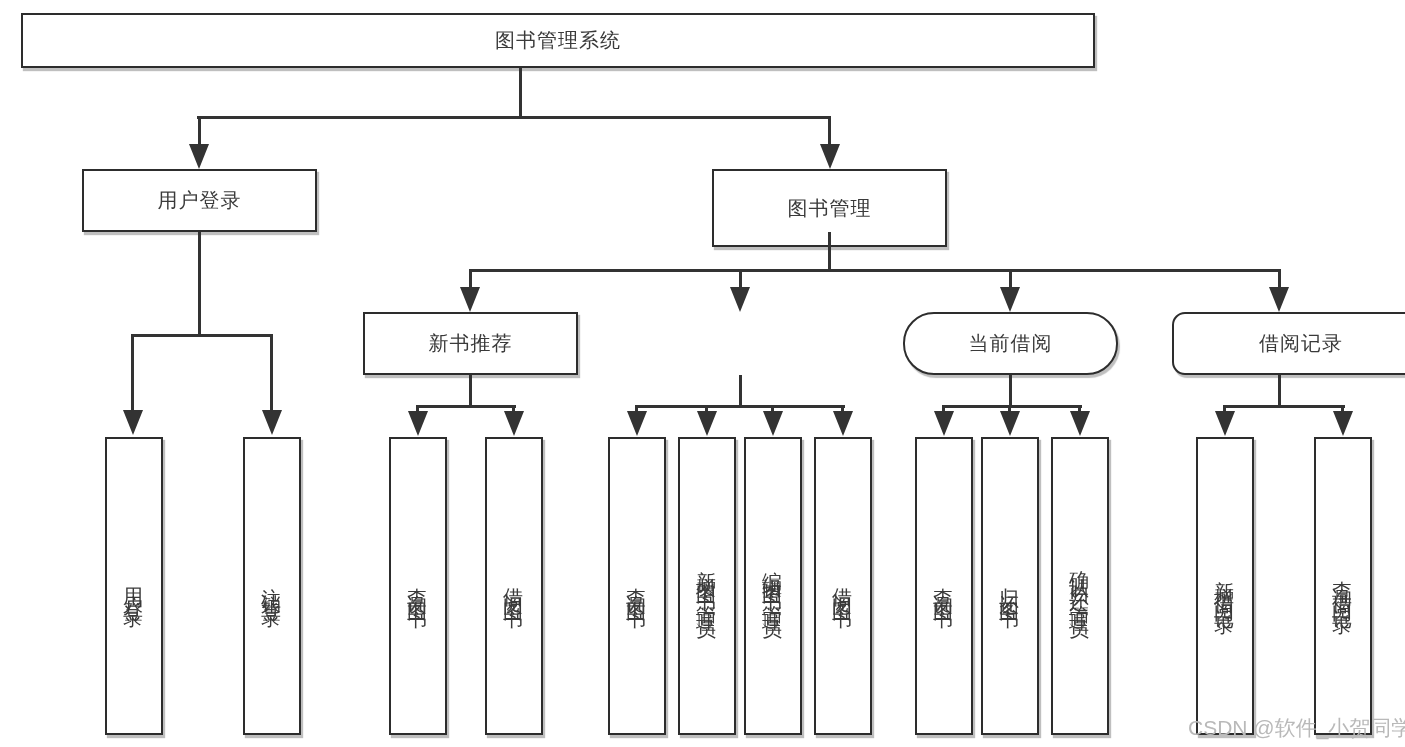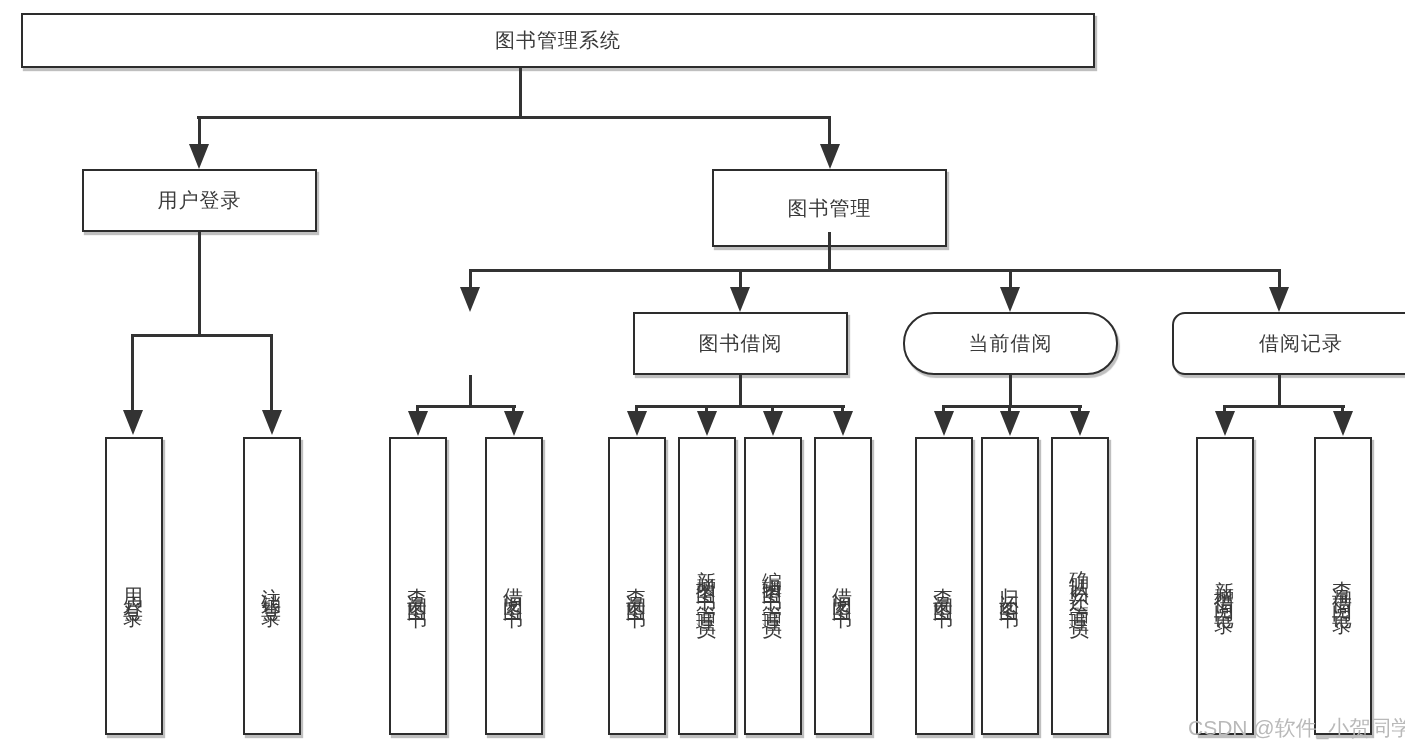--- a/index.html
+++ b/index.html
@@ -59,22 +59,22 @@
 <body>
 
 <div class="stage">
 
   <div class="box" style="left:21px;top:13px;width:1074px;height:55px;">图书管理系统</div>
 
   <div class="box" style="left:82px;top:169px;width:235px;height:63px;">用户登录</div>
 
   <div class="box" style="left:712px;top:169px;width:235px;height:78px;">图书管理</div>
 
+  <div class="box" style="left:363px;top:312px;width:215px;height:63px;">新书推荐</div>
 
-  <div class="box" style="left:633px;top:312px;width:215px;height:63px;">图书借阅</div>
 
   <div class="box" style="left:903px;top:312px;width:215px;height:63px;border-radius:31px;">当前借阅</div>
 
   <div class="box" style="left:1172px;top:312px;width:258px;height:63px;border-radius:13px;">借阅记录</div>
 
   <div class="box leaf" style="left:105px;top:437px;width:58px;height:298px;">用户登录</div>
   <div class="box leaf" style="left:243px;top:437px;width:58px;height:298px;">注销登录</div>
 
   <div class="box leaf" style="left:389px;top:437px;width:58px;height:298px;">查询图书</div>
   <div class="box leaf" style="left:485px;top:437px;width:58px;height:298px;">借阅图书</div>

